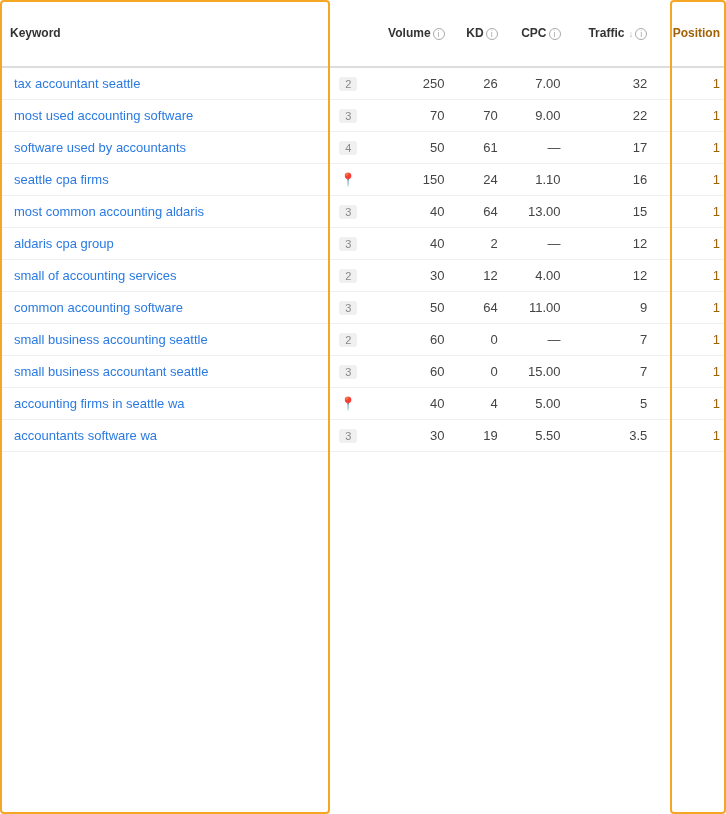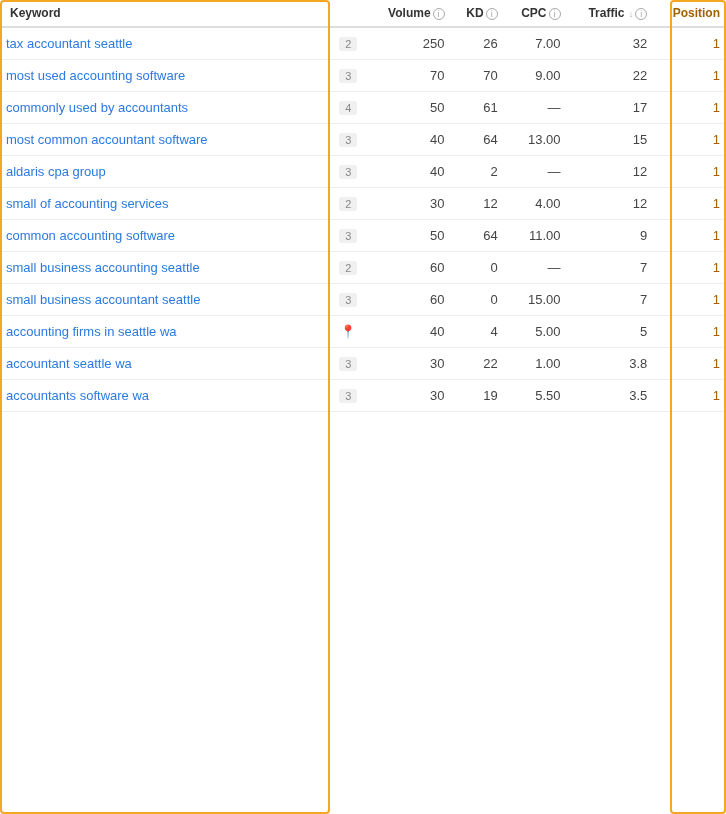--- a/index.html
+++ b/index.html
@@ -36,21 +36,21 @@
       z-index: 10;
     }
     table {
       width: 100%;
       border-collapse: collapse;
     }
     thead tr {
       border-bottom: 2px solid #ddd;
     }
     th {
-      padding: 6px 6px;
+      padding: 26px 6px;
       text-align: right;
       font-weight: bold;
       font-size: 12px;
       color: #333;
       white-space: nowrap;
     }
     th:first-child {
       text-align: left;
       padding-left: 10px;
       width: 330px;
@@ -76,21 +76,21 @@
     }
     td {
       padding: 8px 6px;
       text-align: right;
       color: #444;
       font-size: 13px;
       vertical-align: middle;
     }
     td:first-child {
       text-align: left;
-      padding-left: 6px;
+      padding-left: 14px;
       color: #2a7ae2;
     }
     td a {
       color: #2a7ae2;
       text-decoration: none;
     }
     tr {
       border-bottom: 1px solid #eee;
     }
     .badge {
@@ -158,30 +158,39 @@
         <tr>
           <td><a href="#">most used accounting software</a></td>
           <td style="text-align: center;"><span class="badge">3</span></td>
           <td>70</td>
           <td>70</td>
           <td>9.00</td>
           <td class="traffic-val">22</td>
           <td class="pos-col">1</td>
         </tr>
         <tr>
-          <td><a href="#">commonly used by accountants</a></td>
+          <td><a href="#">software used by accountants</a></td>
           <td style="text-align: center;"><span class="badge">4</span></td>
           <td>50</td>
           <td>61</td>
           <td>—</td>
           <td class="traffic-val">17</td>
           <td class="pos-col">1</td>
         </tr>
         <tr>
-          <td><a href="#">most common accountant software</a></td>
+          <td><a href="#">seattle cpa firms</a></td>
+          <td style="text-align: center;"><span class="pin-icon" style="font-size: 13px;">📍</span></td>
+          <td>150</td>
+          <td>24</td>
+          <td>1.10</td>
+          <td class="traffic-val">16</td>
+          <td class="pos-col">1</td>
+        </tr>
+        <tr>
+          <td><a href="#">most common accounting aldaris</a></td>
           <td style="text-align: center;"><span class="badge">3</span></td>
           <td>40</td>
           <td>64</td>
           <td>13.00</td>
           <td class="traffic-val">15</td>
           <td class="pos-col">1</td>
         </tr>
         <tr>
           <td><a href="#">aldaris cpa group</a></td>
           <td style="text-align: center;"><span class="badge">3</span></td>
@@ -230,29 +239,20 @@
         <tr>
           <td><a href="#">accounting firms in seattle wa</a></td>
           <td style="text-align: center;"><span class="pin-icon" style="font-size: 13px;">📍</span></td>
           <td>40</td>
           <td>4</td>
           <td>5.00</td>
           <td class="traffic-val">5</td>
           <td class="pos-col">1</td>
         </tr>
         <tr>
-          <td><a href="#">accountant seattle wa</a></td>
-          <td style="text-align: center;"><span class="badge">3</span></td>
-          <td>30</td>
-          <td>22</td>
-          <td>1.00</td>
-          <td class="traffic-val">3.8</td>
-          <td class="pos-col">1</td>
-        </tr>
-        <tr>
           <td><a href="#">accountants software wa</a></td>
           <td style="text-align: center;"><span class="badge">3</span></td>
           <td>30</td>
           <td>19</td>
           <td>5.50</td>
           <td class="traffic-val">3.5</td>
           <td class="pos-col">1</td>
         </tr>
       </tbody>
   </table>

